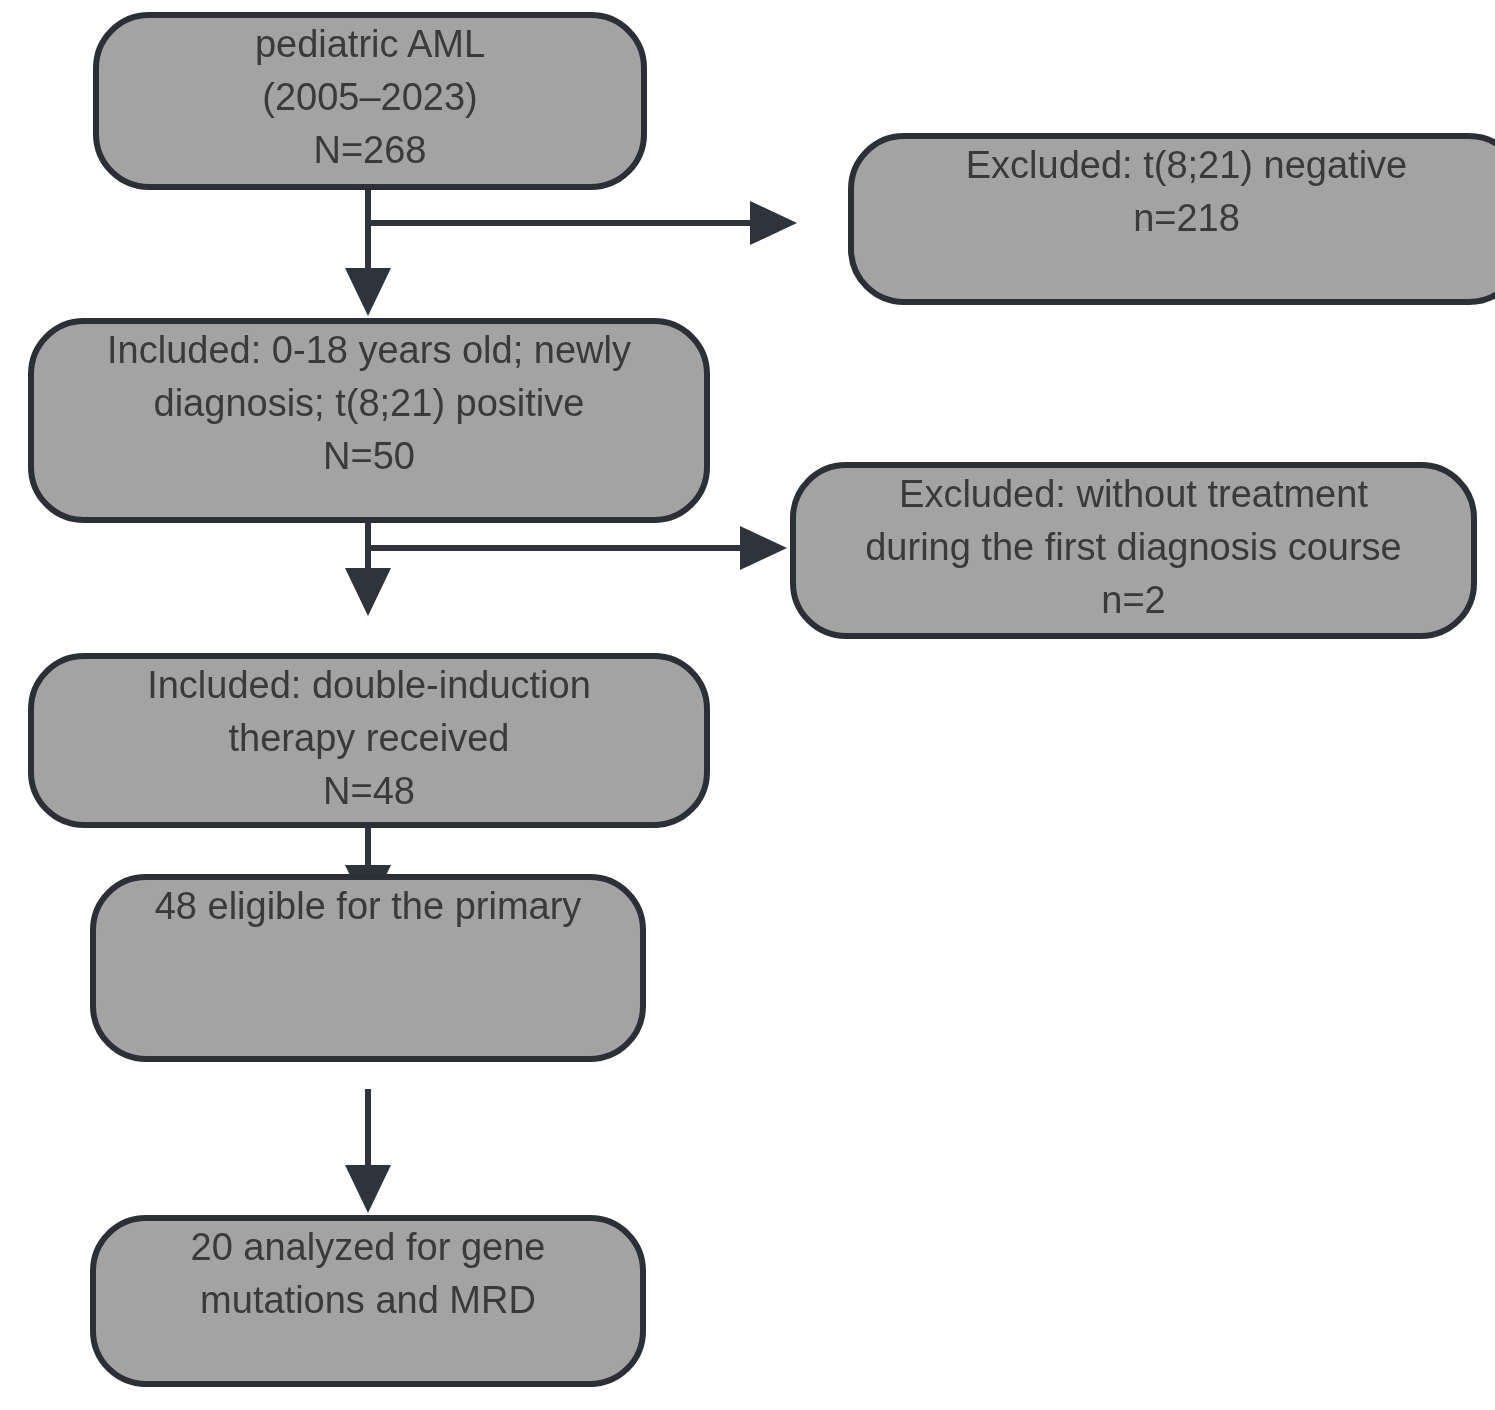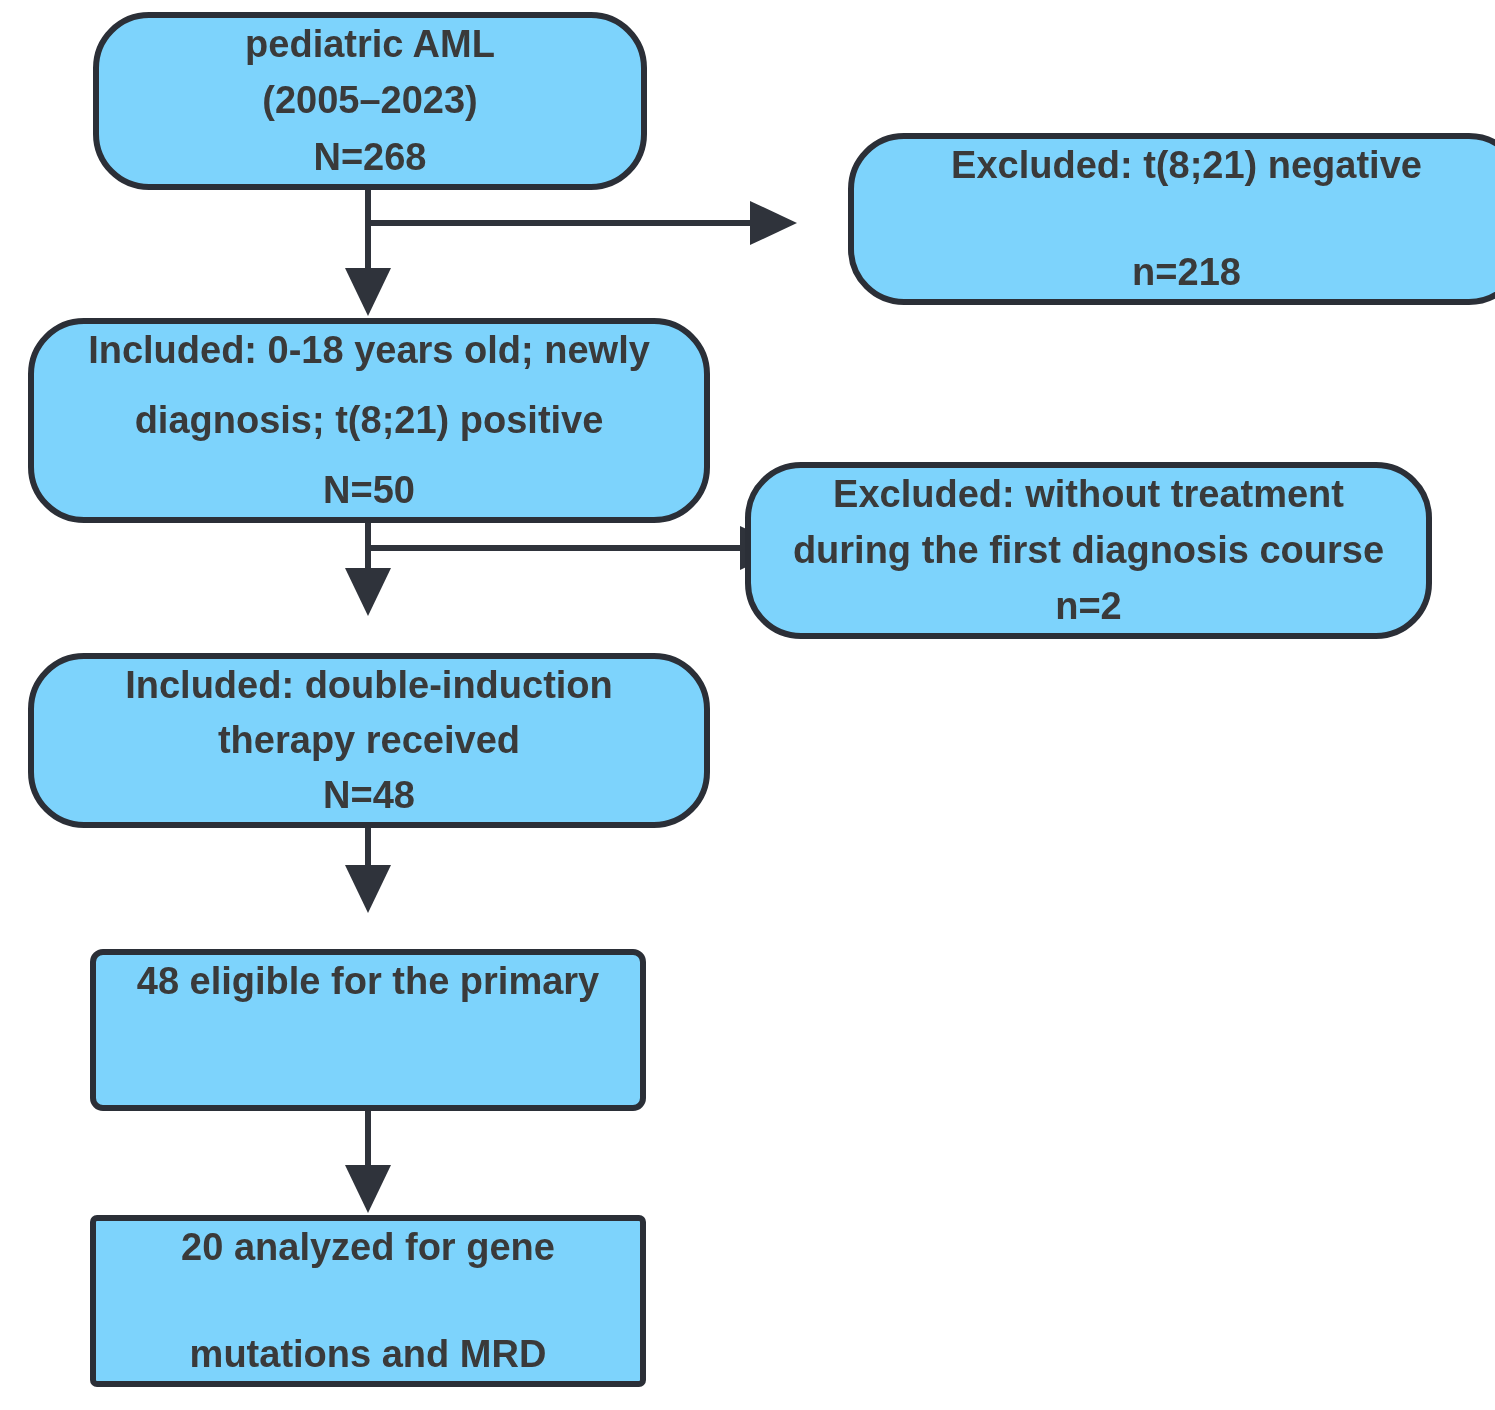--- a/index.html
+++ b/index.html
@@ -29,44 +29,44 @@
   }
   .connectors polygon {
     fill: var(--line, #2f333b);
     stroke: none;
   }
   .box {
     position: absolute;
     box-sizing: border-box;
     border: 6px solid var(--border, #2b2f37);
     border-radius: 56px;
-    background: #7dd3fc;
+    background: #a3a3a3;
     display: flex;
     flex-direction: column;
-    justify-content: space-between;
+    justify-content: flex-start;
     align-items: center;
     text-align: center;
-    font-weight: bold;
+    font-weight: normal;
     font-size: 38px;
     line-height: 1.4;
     color: var(--text, #3a3a3a);
     padding: 0 6px;
   }
   .box .line {
     white-space: nowrap;
   }
   
   .b-pediatric   { left: 93px;  top: 12px;   width: 554px; height: 178px; }
   .b-included1   { left: 28px;  top: 318px;  width: 682px; height: 205px; }
   .b-included2   { left: 28px;  top: 618px;  width: 682px; height: 175px; margin-top: 35px; }
-  .b-eligible    { left: 90px;  top: 949px;  width: 556px; height: 162px; border-radius: 13px; }
-  .b-analyzed    { left: 90px;  top: 1215px; width: 556px; height: 172px; border-radius: 7px; }
+  .b-eligible    { left: 90px;  top: 874px;  width: 556px; height: 188px; }
+  .b-analyzed    { left: 90px;  top: 1215px; width: 556px; height: 172px; }
   
   .b-excluded1   { left: 848px; top: 133px;  width: 677px; height: 172px; }
-  .b-excluded2   { left: 745px; top: 462px;  width: 687px; height: 177px; }
+  .b-excluded2   { left: 790px; top: 462px;  width: 687px; height: 177px; }
 </style>
 </head>
 <body>
 
 <div class="canvas">
 
   <svg class="connectors" viewBox="0 0 1495 1410">
 
     <line x1="368" y1="188" x2="368" y2="272"></line>
     <polygon points="345,268 391,268 368,316"></polygon>

